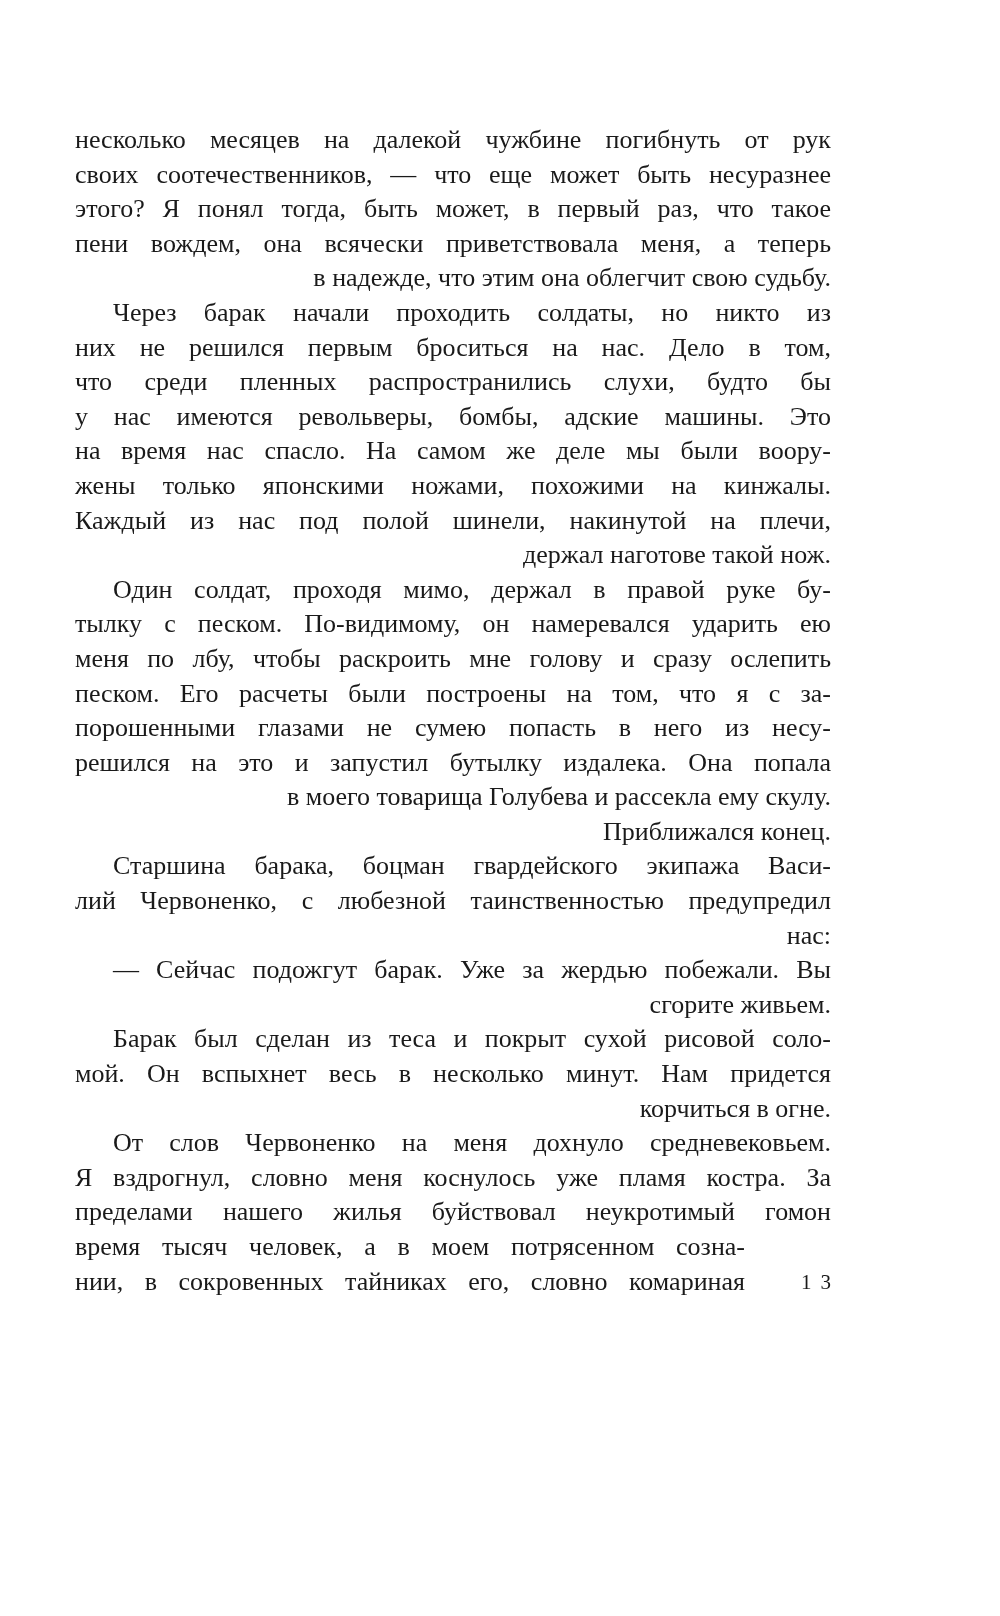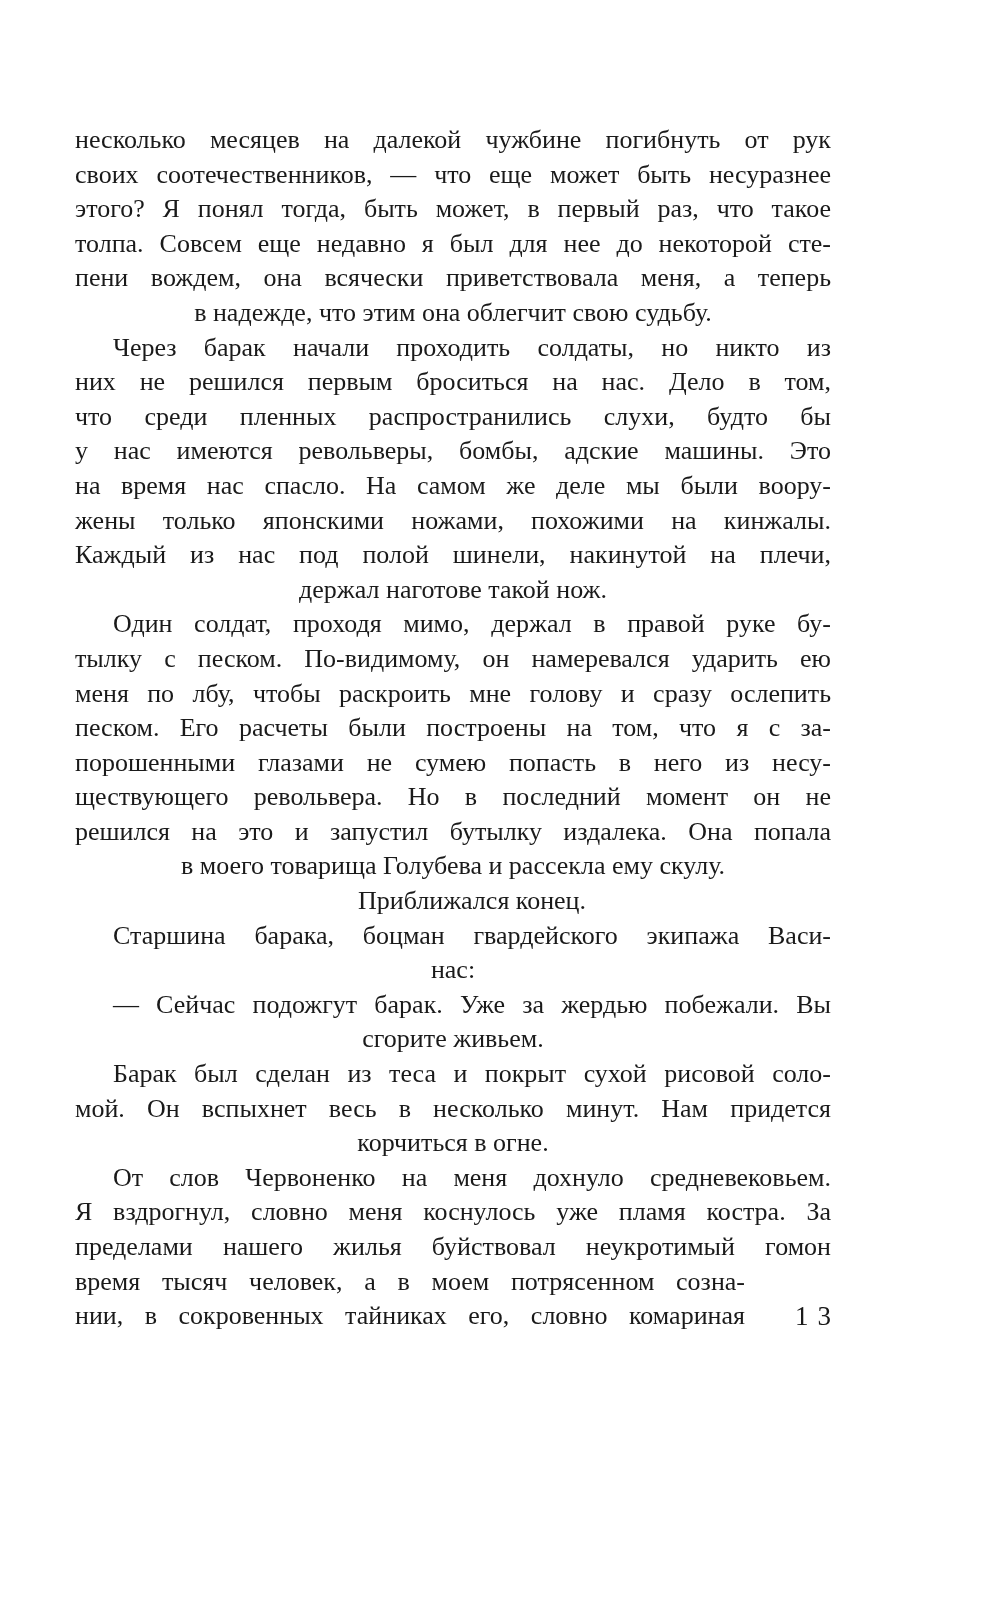--- a/index.html
+++ b/index.html
@@ -21,81 +21,80 @@
     background: #ffffff;
   }
   .text-block {
     position: relative;
     margin: 123px 169px 0 75px; 
     font-size: 26px;
     line-height: 34.6px;
   }
   .para { margin: 0; padding: 0; }
   .line {
-    text-align: center;
+    text-align: right;
   }
   .line.just {
     text-align: justify;
     text-align-last: justify;
   }
   .line.indent {
     text-indent: 38px;
   }
   .line.short {
     padding-right: 86px; 
   }
   .folio {
     position: absolute;
     right: 0;
     bottom: 0;
     line-height: 34.6px;
-    font-size: 27px;
+    font-size: 21px;
     letter-spacing: 9px;
     margin-right: -9px;
     color: #1a1a1a;
   }
 </style>
 </head>
 <body>
 
 <div class="book-page">
   <div class="text-block">
     <div class="para">
         <div class="line just">несколько месяцев на далекой чужбине погибнуть от рук</div>
         <div class="line just">своих соотечественников, — что еще может быть несуразнее</div>
         <div class="line just">этого? Я понял тогда, быть может, в первый раз, что такое</div>
-        <div class="line just">толпа. Совсем еще недавно я был для нее до некоторой сте-</div>
         <div class="line just">пени вождем, она всячески приветствовала меня, а теперь</div>
         <div class="line">в надежде, что этим она облегчит свою судьбу.</div>
       </div>
       <div class="para">
         <div class="line just indent">Через барак начали проходить солдаты, но никто из</div>
         <div class="line just">них не решился первым броситься на нас. Дело в том,</div>
         <div class="line just">что среди пленных распространились слухи, будто бы</div>
         <div class="line just">у нас имеются револьверы, бомбы, адские машины. Это</div>
         <div class="line just">на время нас спасло. На самом же деле мы были воору-</div>
         <div class="line just">жены только японскими ножами, похожими на кинжалы.</div>
         <div class="line just">Каждый из нас под полой шинели, накинутой на плечи,</div>
         <div class="line">держал наготове такой нож.</div>
       </div>
       <div class="para">
         <div class="line just indent">Один солдат, проходя мимо, держал в правой руке бу-</div>
         <div class="line just">тылку с песком. По-видимому, он намеревался ударить ею</div>
         <div class="line just">меня по лбу, чтобы раскроить мне голову и сразу ослепить</div>
         <div class="line just">песком. Его расчеты были построены на том, что я с за-</div>
         <div class="line just">порошенными глазами не сумею попасть в него из несу-</div>
-        <div class="line just">ществующего револьвера. Но в последний момент он не</div>
         <div class="line just">решился на это и запустил бутылку издалека. Она попала</div>
         <div class="line">в моего товарища Голубева и рассекла ему скулу.</div>
       </div>
       <div class="para">
         <div class="line indent">Приближался конец.</div>
       </div>
       <div class="para">
         <div class="line just indent">Старшина барака, боцман гвардейского экипажа Васи-</div>
+        <div class="line just">лий Червоненко, с любезной таинственностью предупредил</div>
         <div class="line">нас:</div>
       </div>
       <div class="para">
         <div class="line just indent">— Сейчас подожгут барак. Уже за жердью побежали. Вы</div>
         <div class="line">сгорите живьем.</div>
       </div>
       <div class="para">
         <div class="line just indent">Барак был сделан из теса и покрыт сухой рисовой соло-</div>
         <div class="line just">мой. Он вспыхнет весь в несколько минут. Нам придется</div>
         <div class="line">корчиться в огне.</div>

